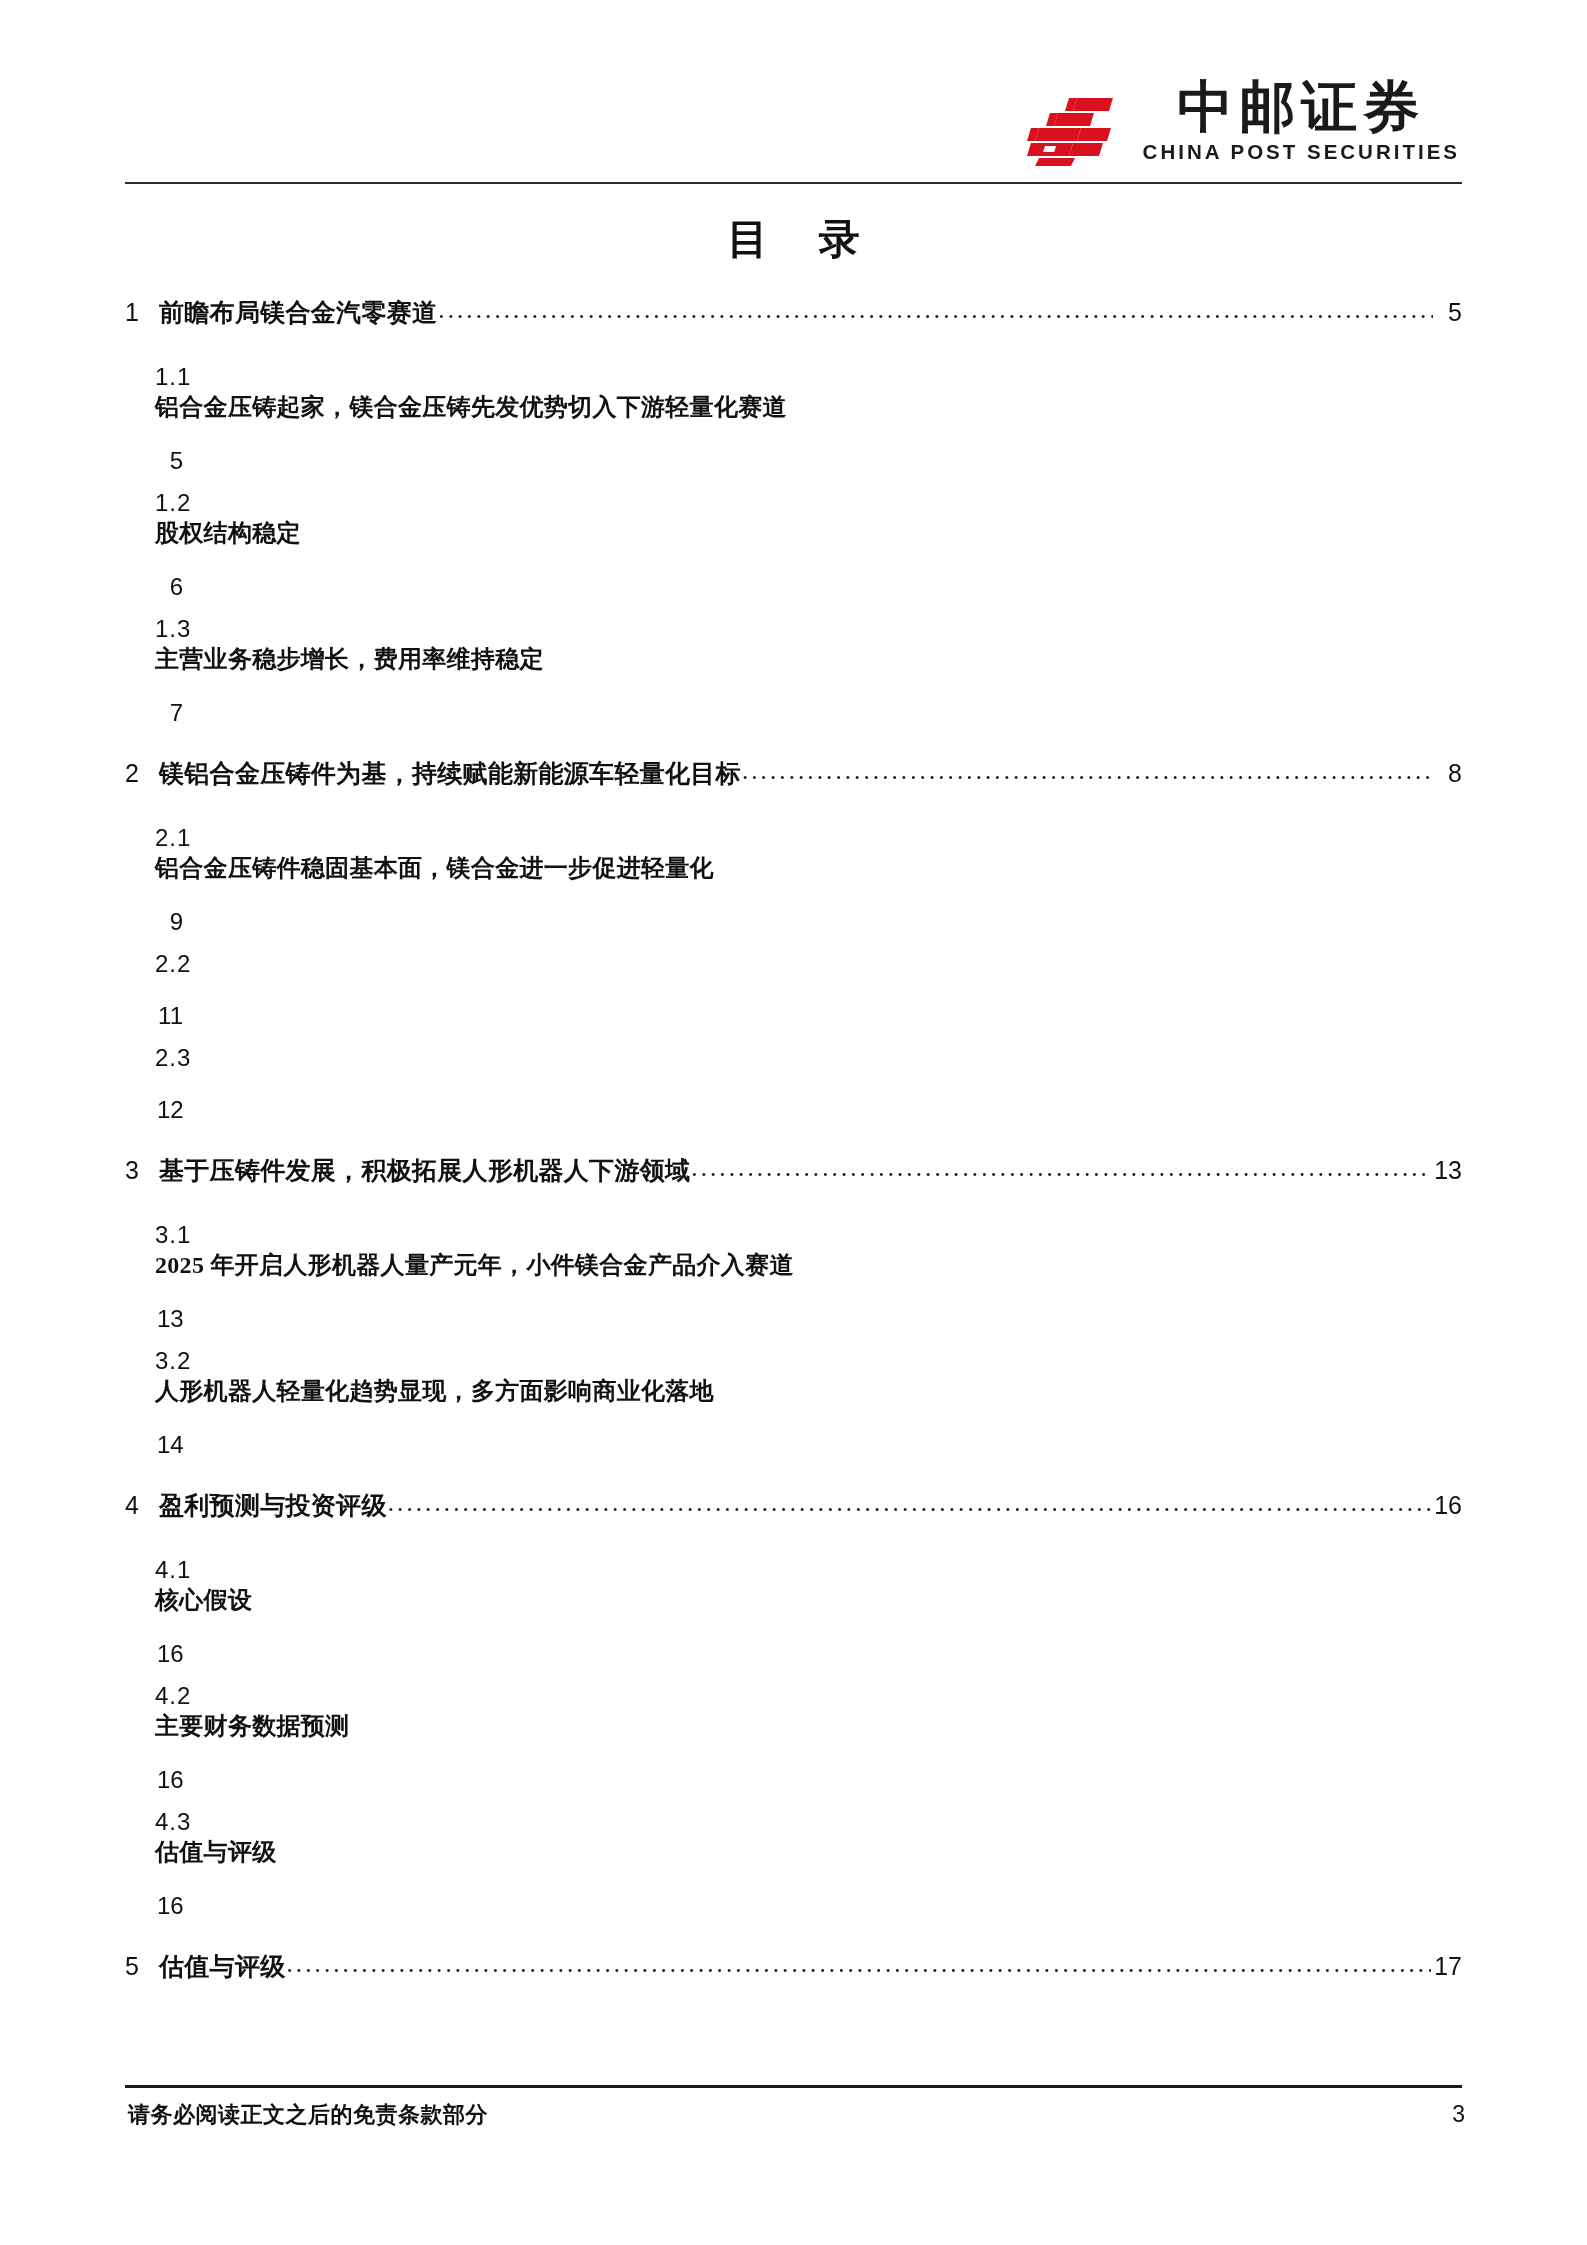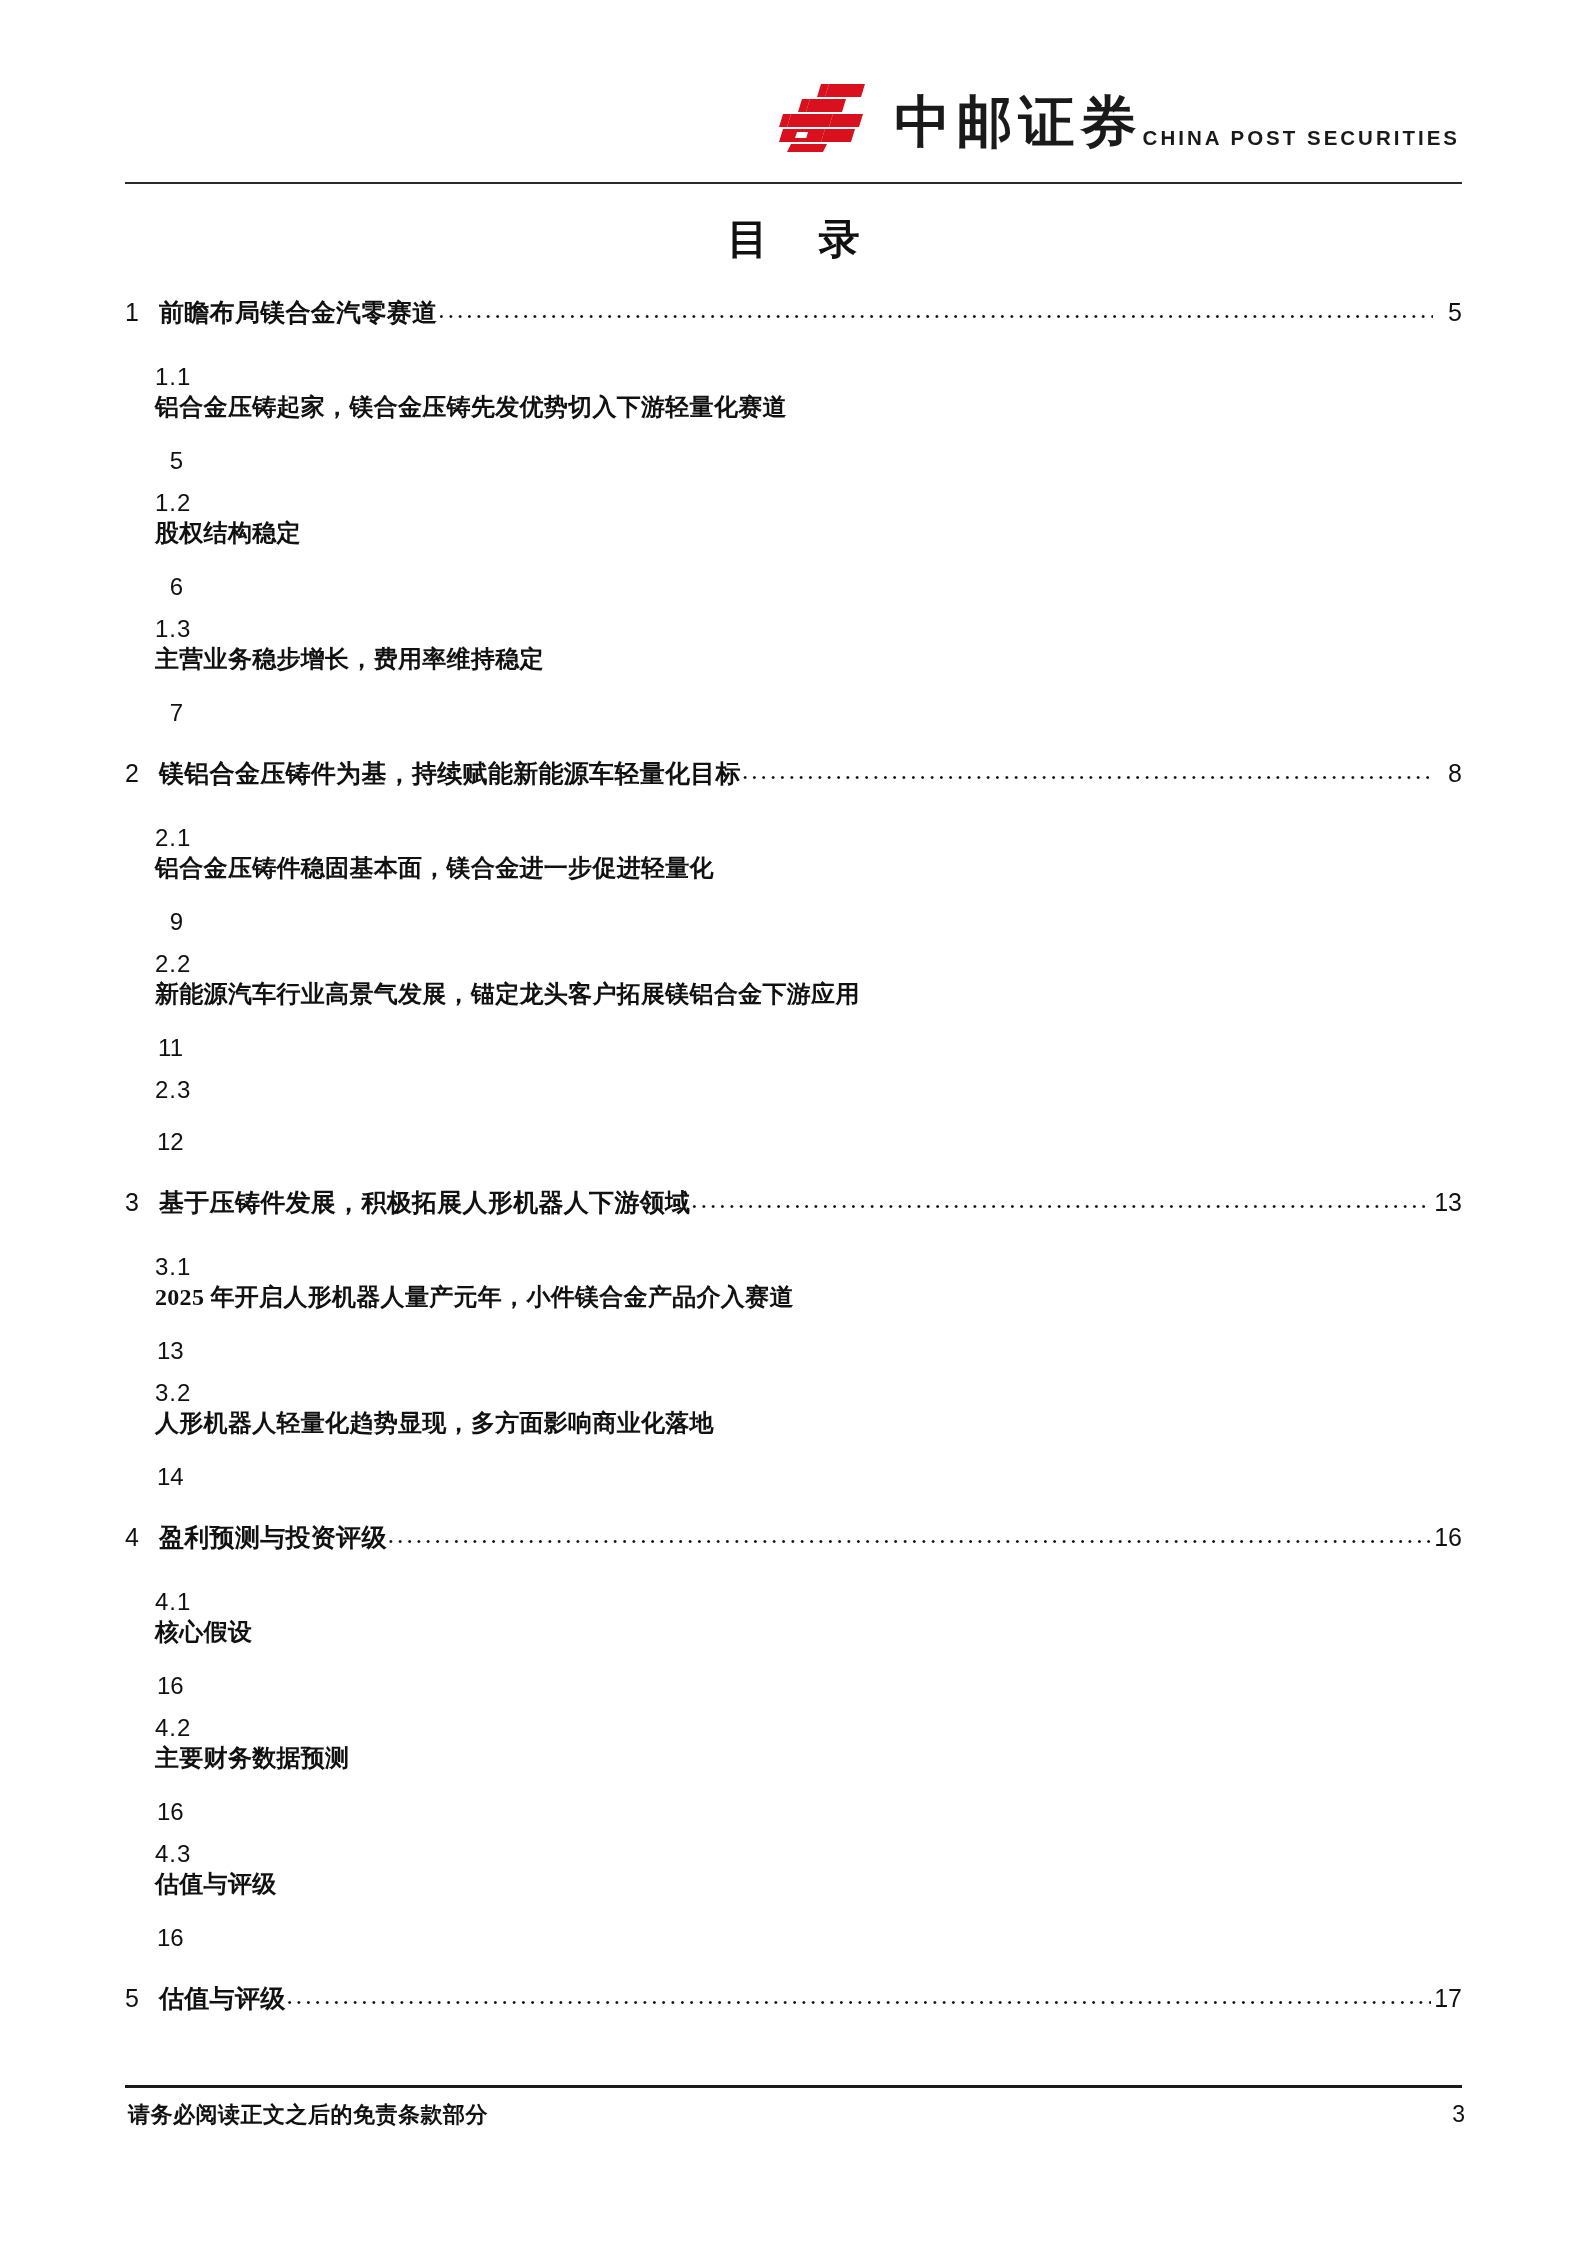--- a/index.html
+++ b/index.html
@@ -34,21 +34,22 @@
     gap: 18px;
   }
   .brand-mark {
     width: 92px;
     height: 74px;
     position: relative;
     flex: none;
   }
   .brand-text {
     display: flex;
-    align-items: flex-end;
+    flex-direction: column;
+    align-items: center;
     margin-bottom: 2px;
     margin-left: 8px;
   }
   .brand-cn {
     font-family: "DejaVu Sans", "Liberation Sans", sans-serif;
     font-weight: bold;
     font-size: 56px;
     letter-spacing: 6px;
     color: #1a1a1a;
     line-height: 1.02;
@@ -259,21 +260,20 @@
         <span class="toc-page">8</span>
       </div>
       <div class="toc-row lvl2 tight">
         <span class="toc-num">2.1</span>
         <span class="toc-label">铝合金压铸件稳固基本面，镁合金进一步促进轻量化</span>
         <span class="toc-dots"></span>
         <span class="toc-page">9</span>
       </div>
       <div class="toc-row lvl2 tight">
         <span class="toc-num">2.2</span>
-        <span class="toc-label">新能源汽车行业高景气发展，锚定龙头客户拓展镁铝合金下游应用</span>
         <span class="toc-dots"></span>
         <span class="toc-page">11</span>
       </div>
       <div class="toc-row lvl2">
         <span class="toc-num">2.3</span>
         <span class="toc-dots"></span>
         <span class="toc-page">12</span>
       </div>
       <div class="toc-row lvl1">
         <span class="toc-num">3</span>

